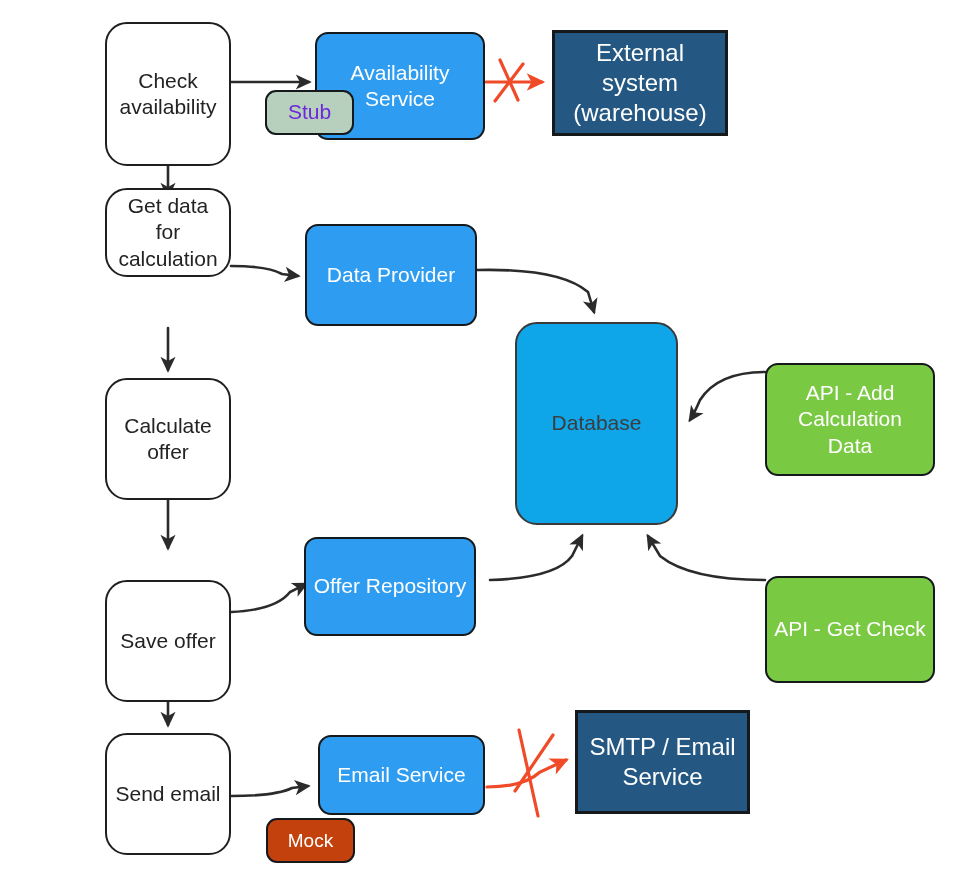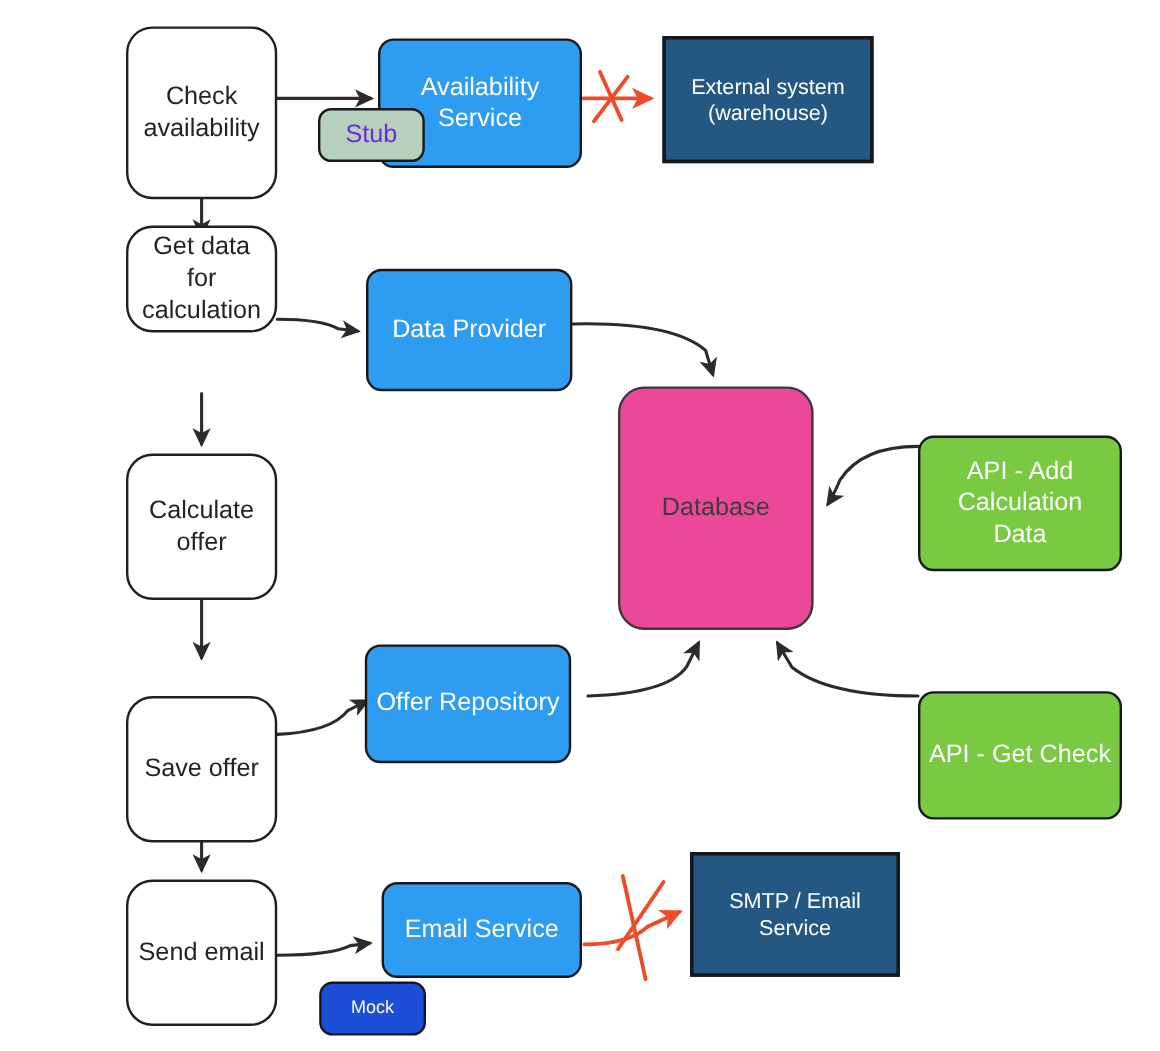--- a/index.html
+++ b/index.html
@@ -46,21 +46,21 @@
   
   .n-service {
     background: #2e9cf0;
     border: 2.6px solid #15191c;
     border-radius: 13px;
     color: #ffffff;
     font-size: 21px;
   }
   
   .n-store {
-    background: #ec4899;
+    background: #0ea5e9;
     border: 2.4px solid #3a3a3a;
     border-radius: 22px;
     color: #3d3d3d;
     font-size: 21px;
   }
   
   .n-api {
     background: #79c councils;
     margin-top: 48px;
   }
@@ -70,38 +70,38 @@
     border-radius: 13px;
     color: #ffffff;
     font-size: 21px;
   }
   
   .n-external {
     background: #245782;
     border: 3px solid #15191c;
     border-radius: 0;
     color: #ffffff;
-    font-size: 18px;
+    font-size: 24px;
   }
   
   .n-stub {
     background: #b7cfbd;
     border: 2.6px solid #15191c;
     border-radius: 11px;
     color: #6d28d9;
     font-size: 21px;
     z-index: 9;
   }
   
   .n-mock {
-    background: #1d4ed8;
+    background: #c2410c;
     border: 2.6px solid #15191c;
     border-radius: 11px;
     color: #ffffff;
-    font-size: 15px;
+    font-size: 19px;
     z-index: 9;
     align-items: center;
   }
 </style>
 </head>
 <body>
 
 <div id="canvas">
 
   <svg id="edges" viewBox="0 0 967 876" xmlns="http://www.w3.org/2000/svg">

